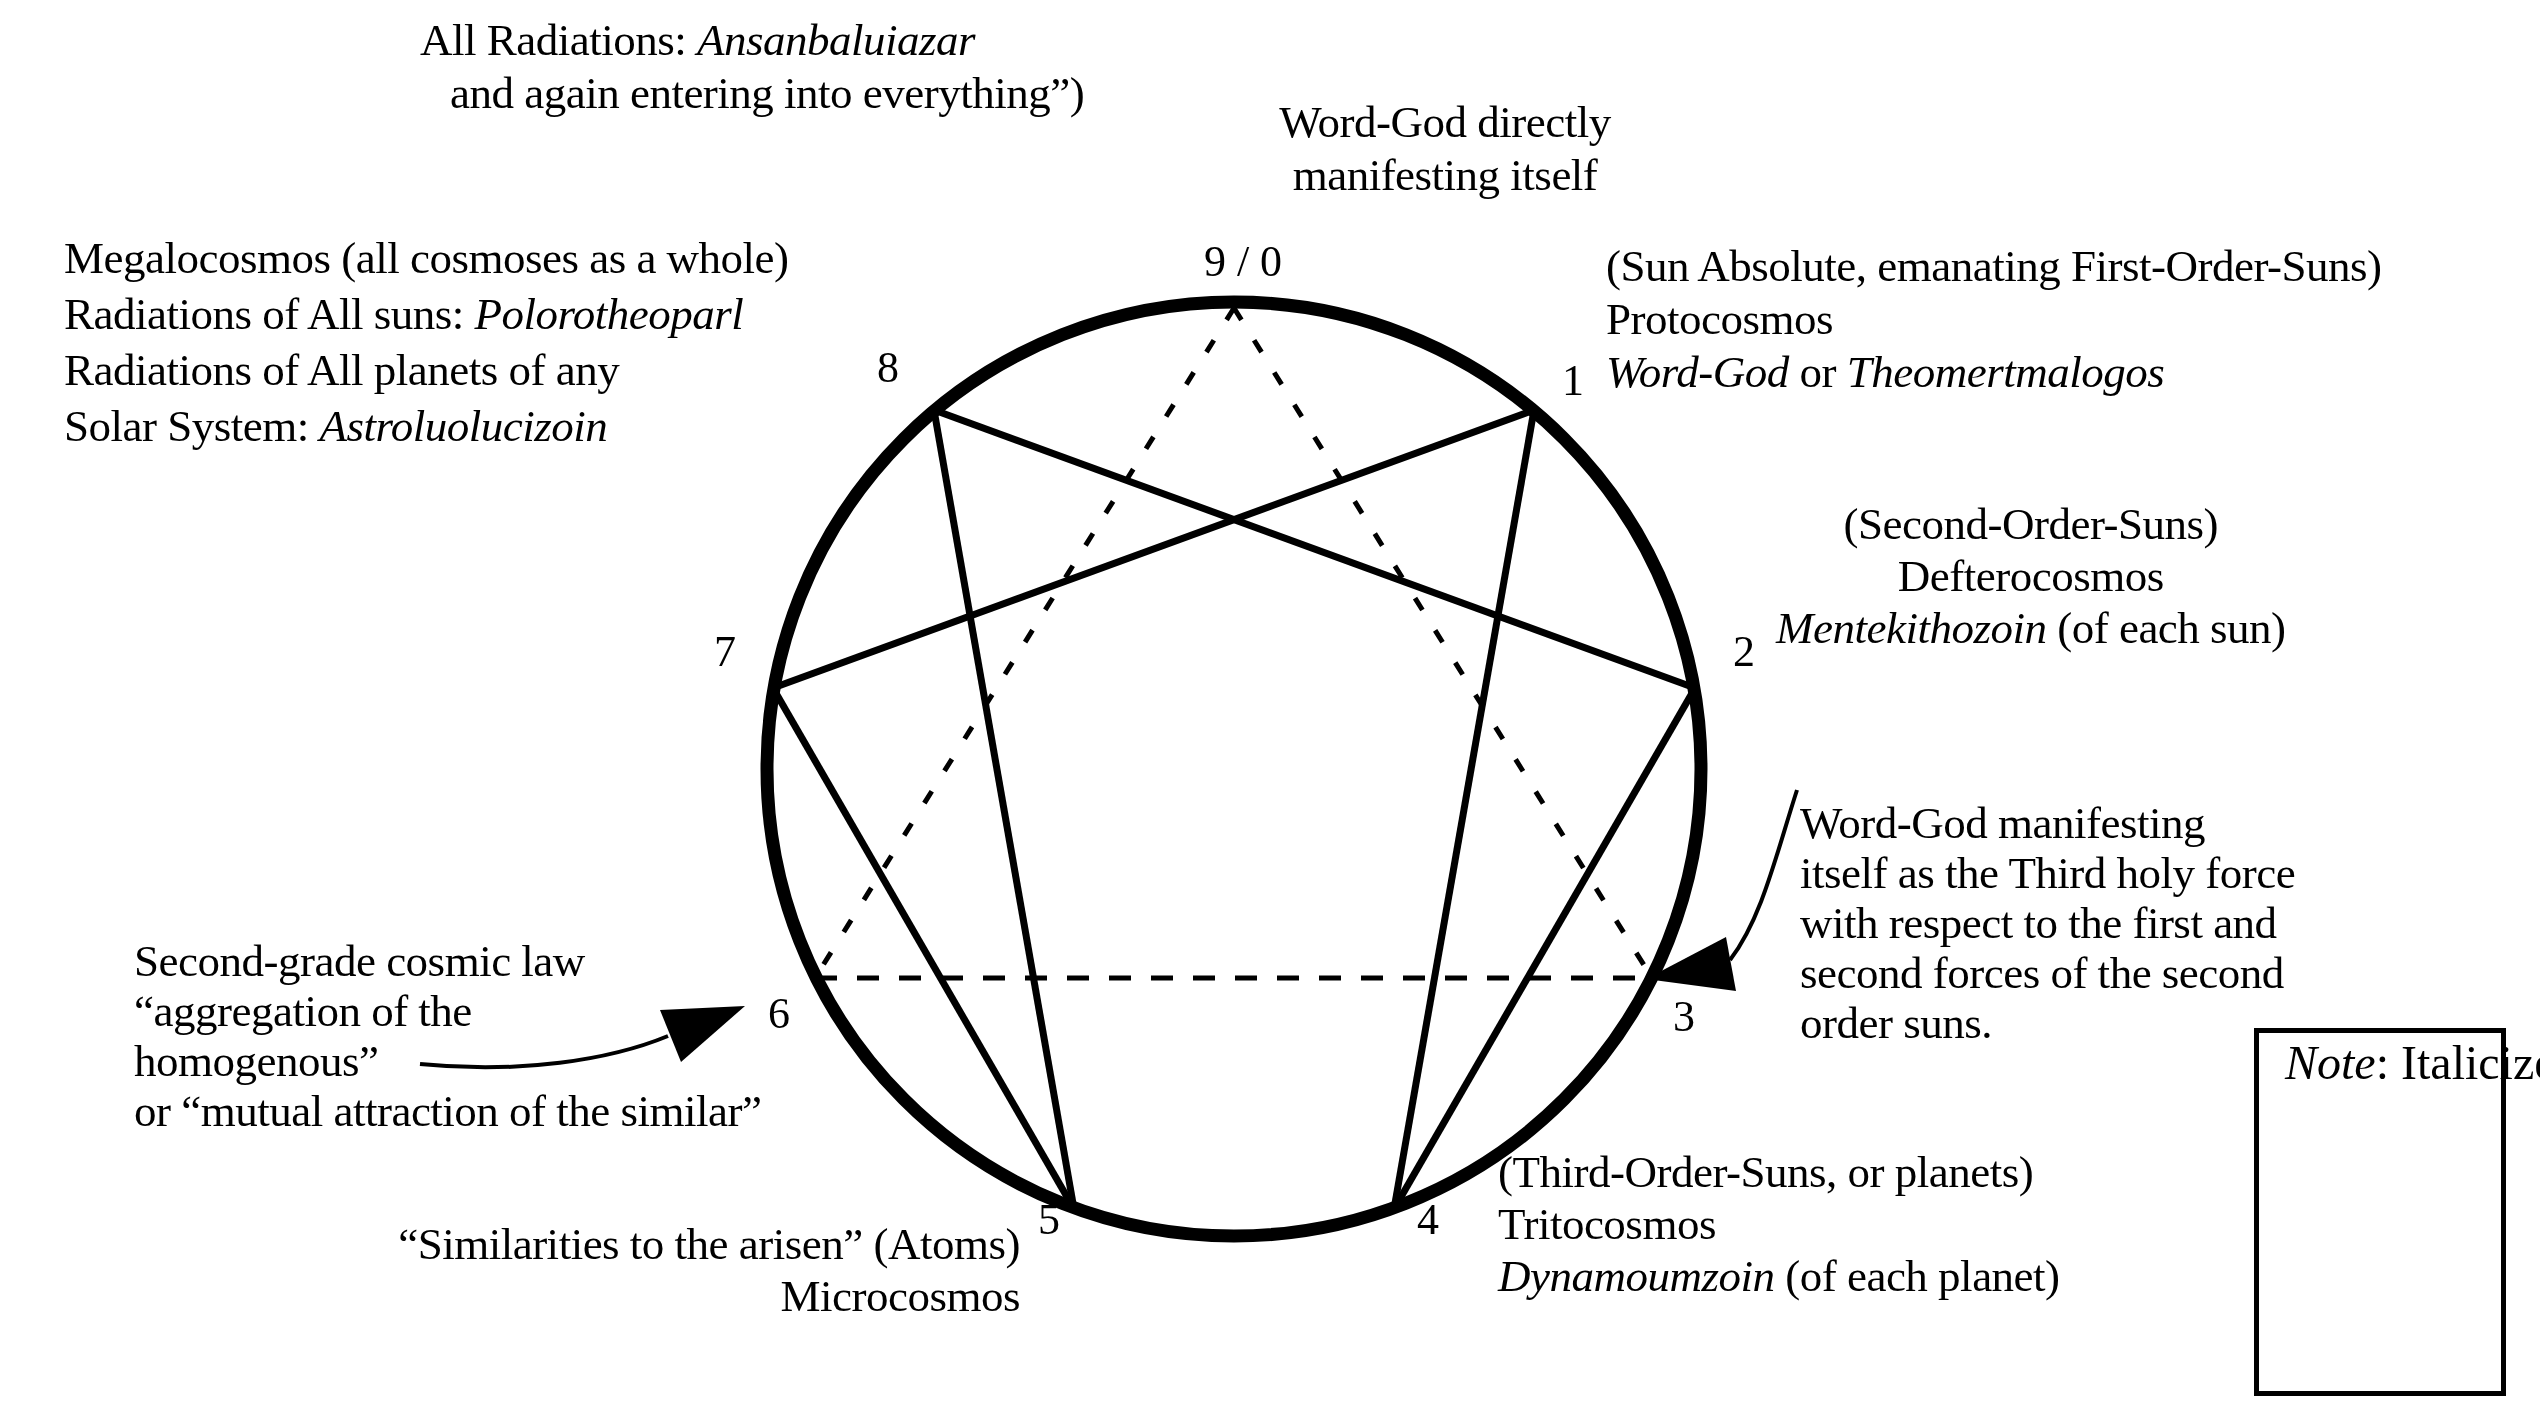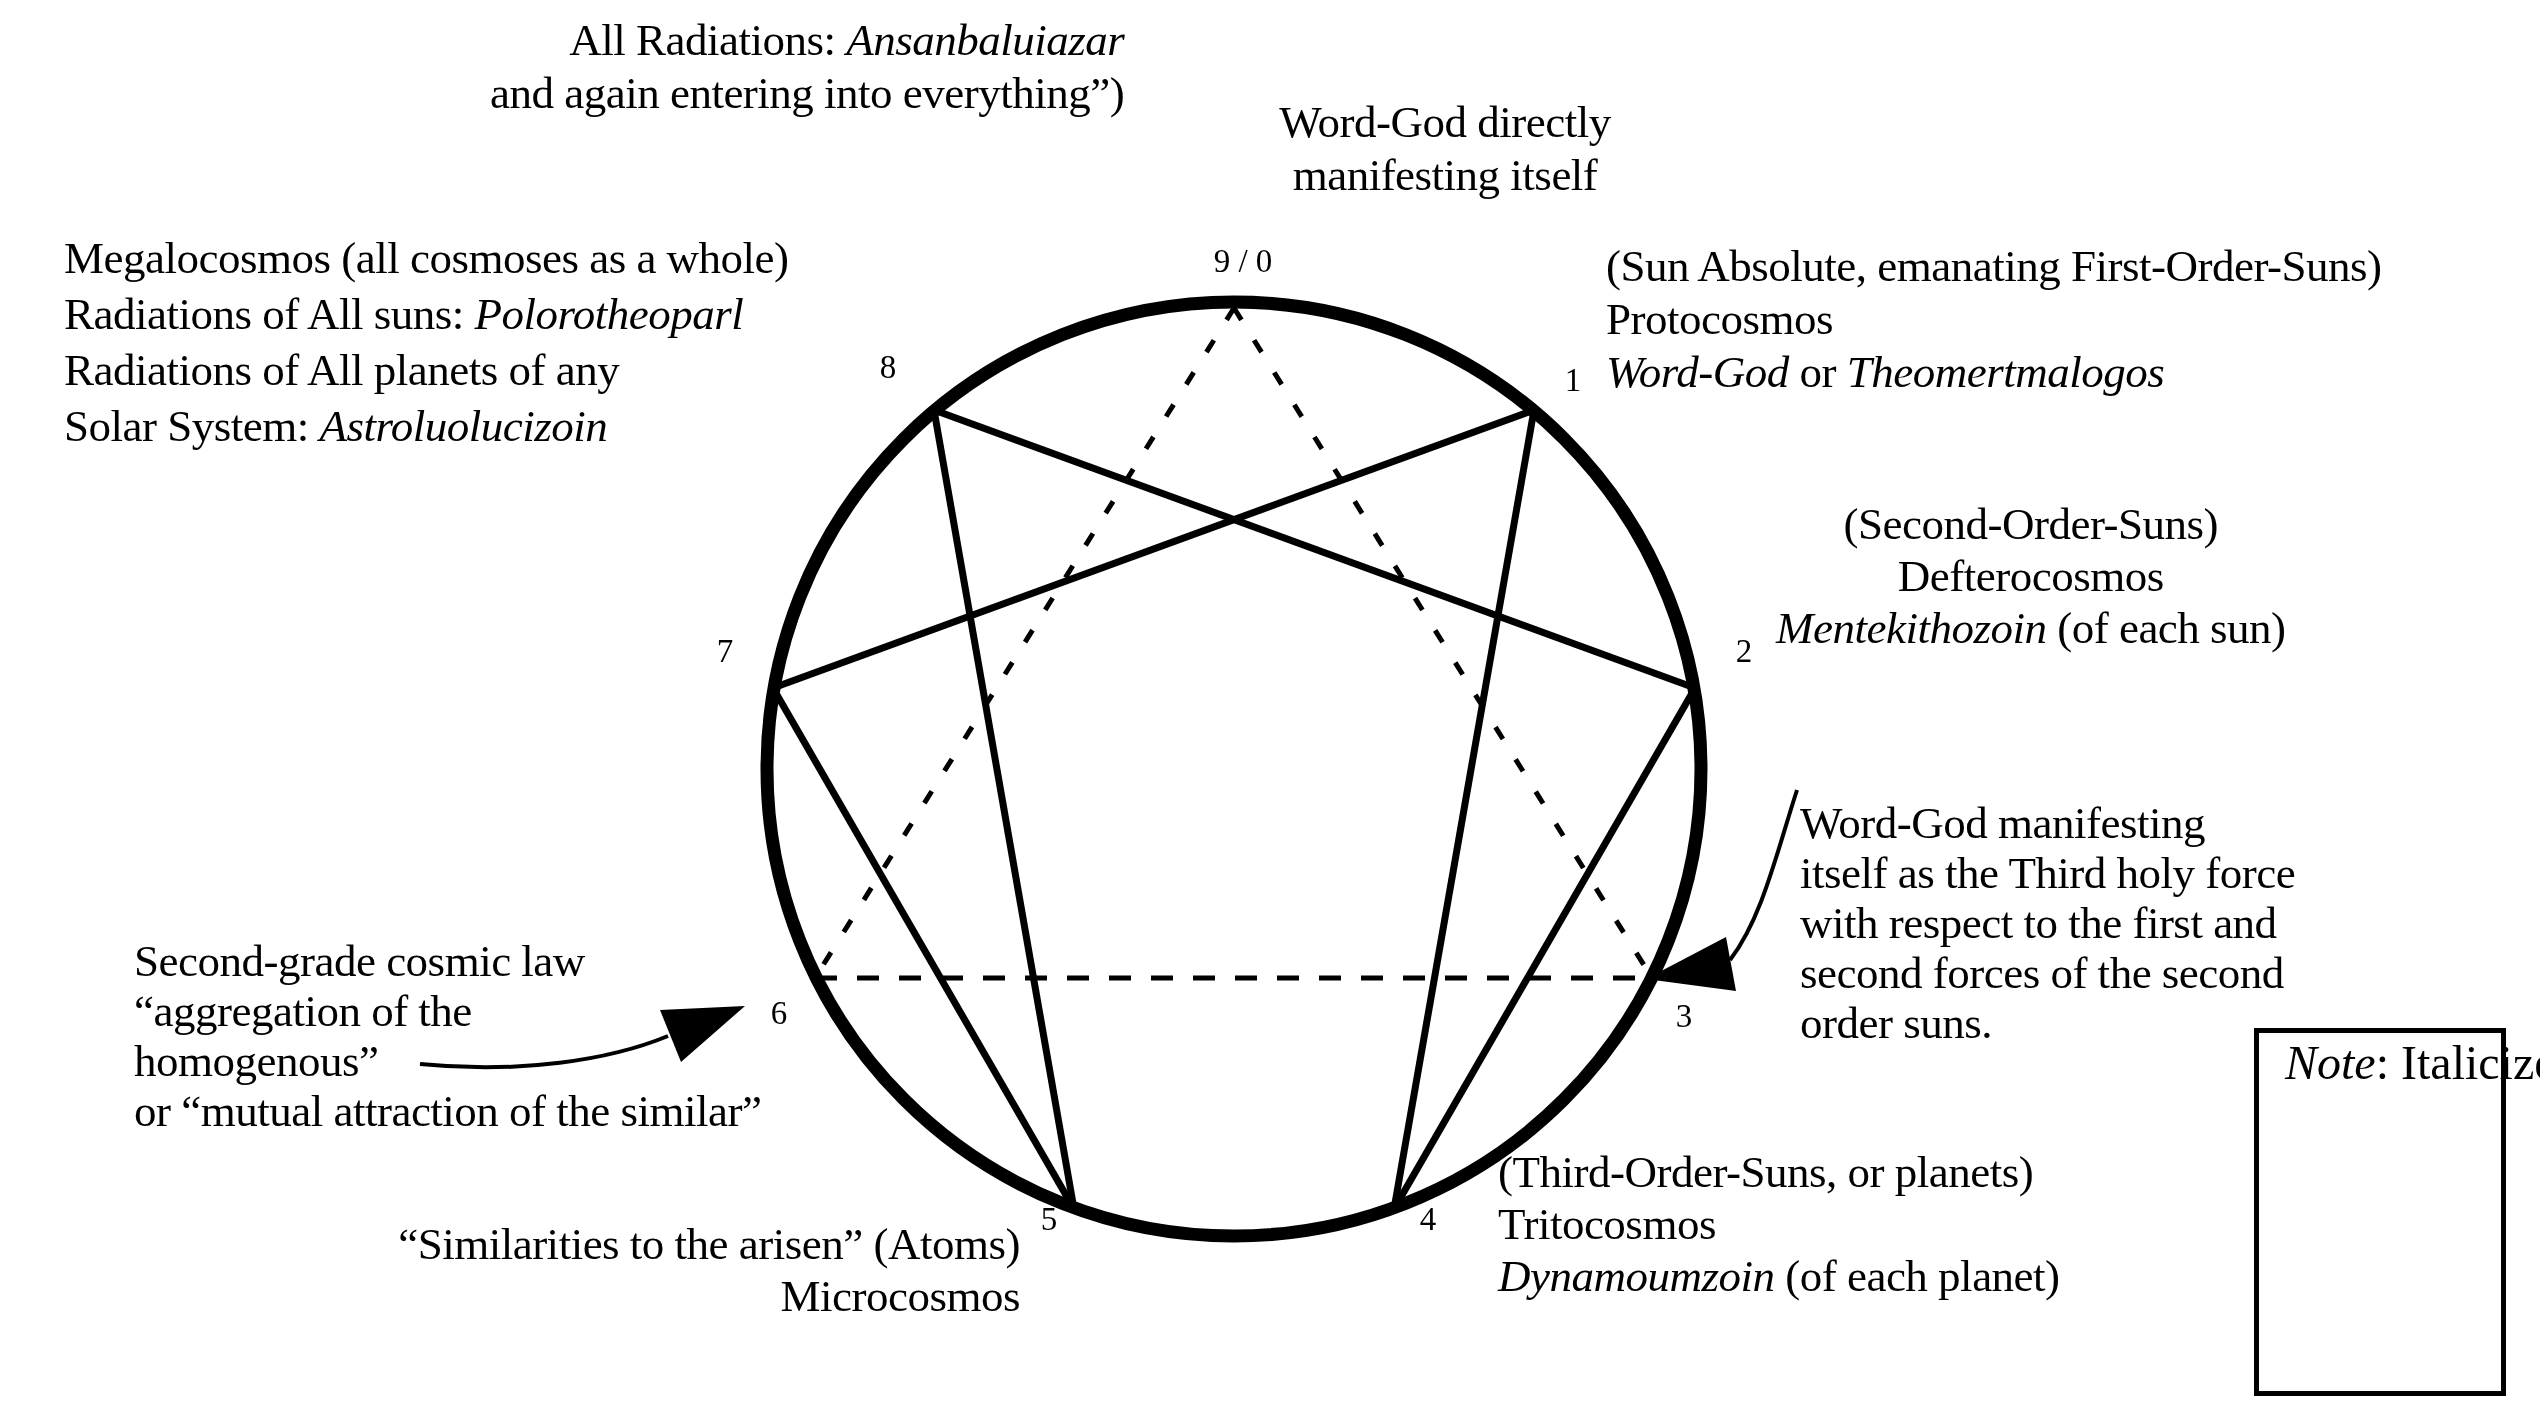--- a/index.html
+++ b/index.html
@@ -24,21 +24,21 @@
   .center{text-align:center;}
   .right{text-align:right;}
   .indent-lg{margin-left:30px;}
   .indent-sm{}
   .lh56 .line{line-height:56px;}
   .lh52 .line{line-height:52px;}
   .lh50 .line{line-height:50px;}
   .lh49 .line{line-height:49px;}
   .num{
     position:absolute;
-    font-size:33px;
+    font-size:44px;
     transform:translate(-50%,-50%);
     white-space:nowrap;
   }
   .note-box{
     position:absolute;
     left:2254px;top:1028px;
     width:216px;height:350px;
     border:5px solid #000000;
     padding:8px 0 0 26px;
     font-size:48px;
@@ -75,21 +75,21 @@
   <span class="num" style="left:1243px;top:261px;">9 / 0</span>
   <span class="num" style="left:1573px;top:380px;">1</span>
   <span class="num" style="left:1744px;top:651px;">2</span>
   <span class="num" style="left:1684px;top:1016px;">3</span>
   <span class="num" style="left:1428px;top:1219px;">4</span>
   <span class="num" style="left:1049px;top:1219px;">5</span>
   <span class="num" style="left:779px;top:1013px;">6</span>
   <span class="num" style="left:725px;top:651px;">7</span>
   <span class="num" style="left:888px;top:367px;">8</span>
 
-  <div class="blk" style="left:460px;top:14px;text-align:right;">
+  <div class="blk" style="left:420px;top:14px;">
     <span class="line"><span>All Radiations: </span><span class="it">Ansanbaluiazar</span></span>
     <span class="line indent-lg">and again entering into everything”)</span>
   </div>
 
   <div class="blk center" style="left:1160px;top:96px;width:570px;">
     <span class="line">Word-God directly</span>
     <span class="line">manifesting itself</span>
   </div>
 
   <div class="blk lh56" style="left:64px;top:230px;">

